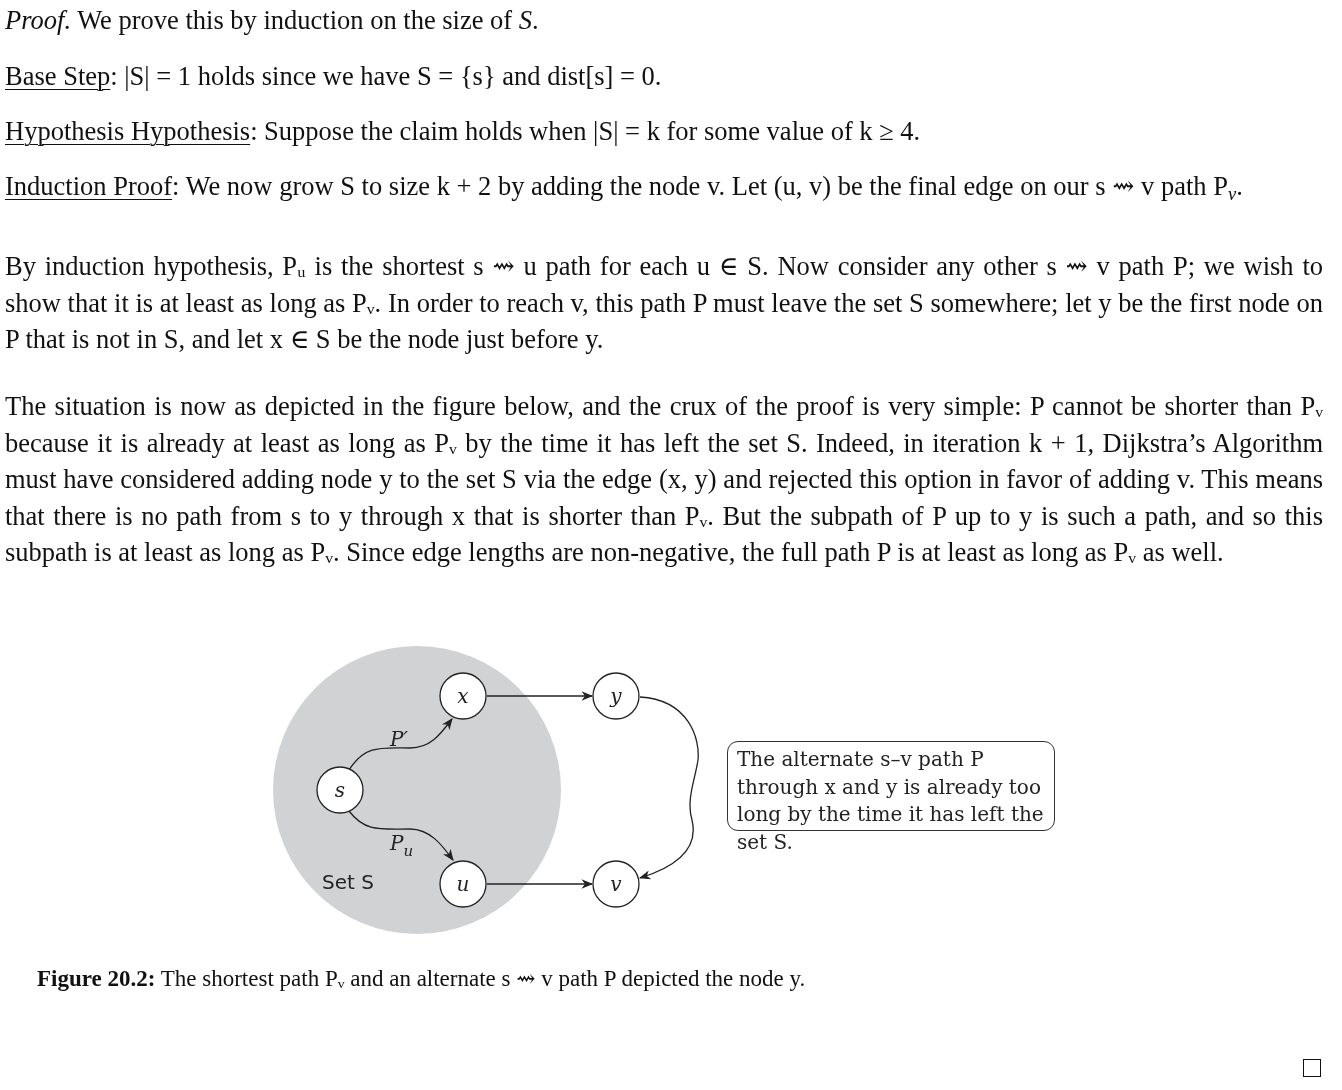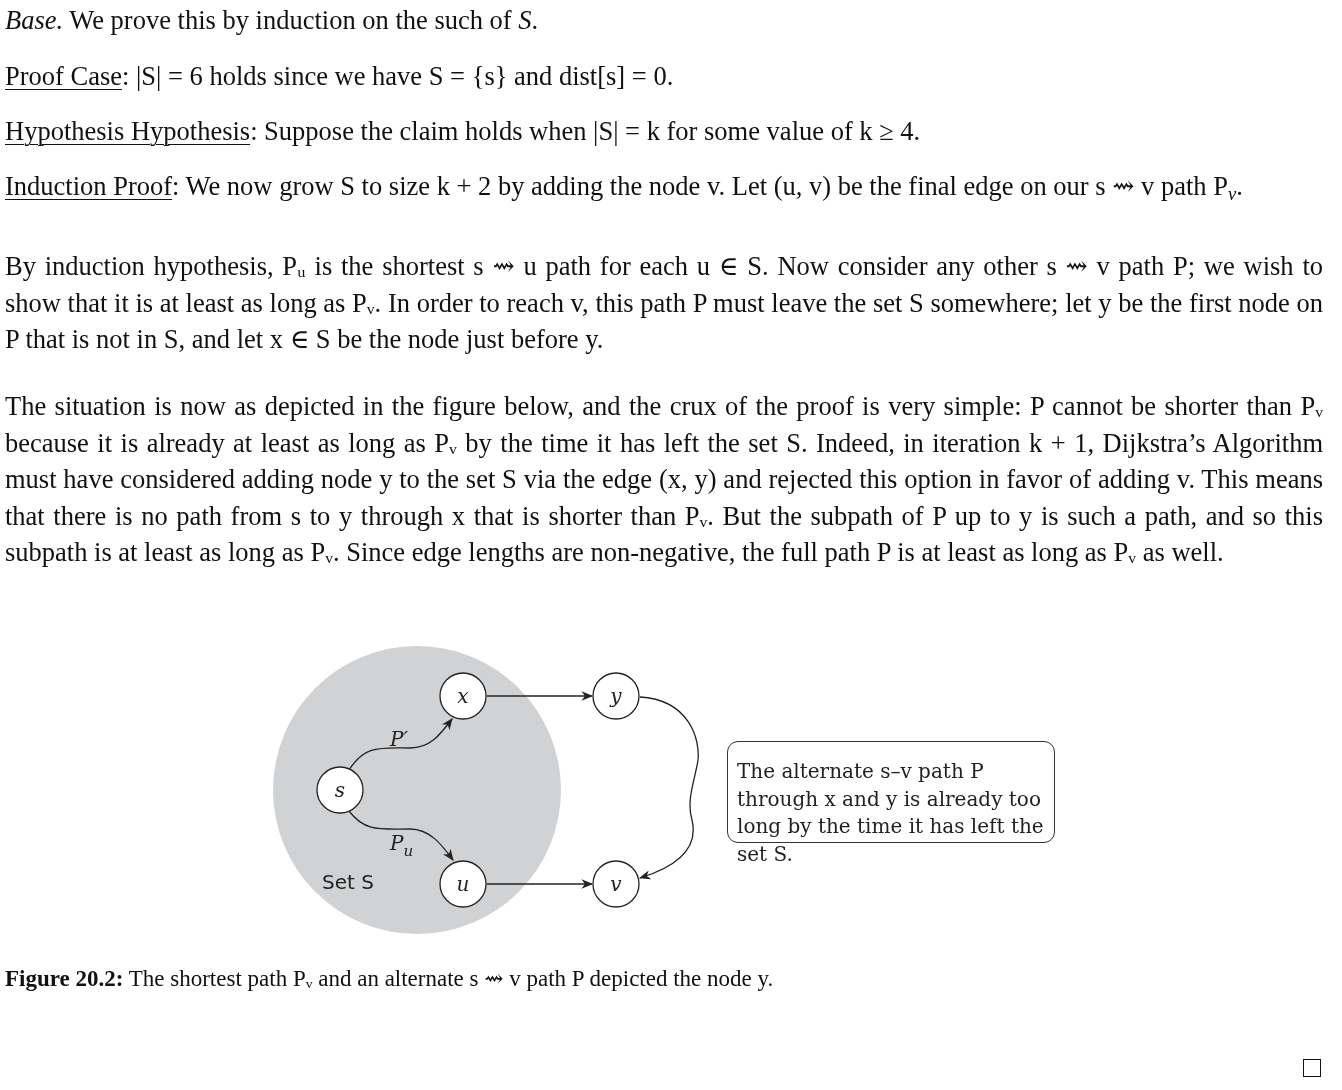--- a/index.html
+++ b/index.html
@@ -8,38 +8,38 @@
     font-family: "Liberation Serif", "DejaVu Serif", serif;
     color: #111; font-size: 26.5px;
   }
   .para { position: absolute; left: 5px; width: 1318px; line-height: 36.6px; margin: 0; text-align: justify; }
   .u { text-decoration: underline; text-decoration-thickness: 1px; text-underline-offset: 4px; }
   i, .m { font-style: italic; }
   sub { font-size: 0.7em; vertical-align: -0.25em; line-height: 0; }
   #figure { position: absolute; left: 262px; top: 640px; width: 830px; height: 305px; }
   #note {
     position: absolute; left: 727px; top: 741px; width: 317px; height: 84px;
-    border: 1.3px solid #333; border-radius: 11px; padding: 16px 0 0 9px;
+    border: 1.3px solid #333; border-radius: 11px; padding: 4px 0 0 9px;
     font-family: "DejaVu Serif", serif; font-size: 20px; line-height: 27.5px; color: #222;
   }
   #caption { position: absolute; left: 5px; top: 964px; font-size: 23px; line-height: 30px; }
-  #caption b { font-weight: bold; }
+  #caption b { font-weight: bold; margin-left: 32px; }
   #qed { position: absolute; left: 1303px; top: 1059px; width: 16px; height: 16px; border: 1.6px solid #111; }
 </style>
 </head>
 <body>
 
 <p class="para" style="top:2px">
-  <i>Base.</i>
-  <span>We prove this by induction on the such of</span>
+  <i>Proof.</i>
+  <span>We prove this by induction on the size of</span>
   <i>S</i>.
 </p>
 
 <p class="para" style="top:58px">
-  <span class="u">Proof Case</span><span>: |S| = 6 holds since we have S = {s} and dist[s] = 0.</span>
+  <span class="u">Base Step</span><span>: |S| = 1 holds since we have S = {s} and dist[s] = 0.</span>
 </p>
 
 <p class="para" style="top:113px">
   <span class="u">Hypothesis Hypothesis</span><span>: Suppose the claim holds when |S| = k for some value of k ≥ 4.</span>
 </p>
 
 <p class="para" style="top:168px">
   <span class="u">Induction Proof</span><span>: We now grow S to size k + 2 by adding the node v. Let (u, v) be the final edge on our s ⇝ v path P</span><sub class="m">v</sub><span>.</span>
 </p>
 

